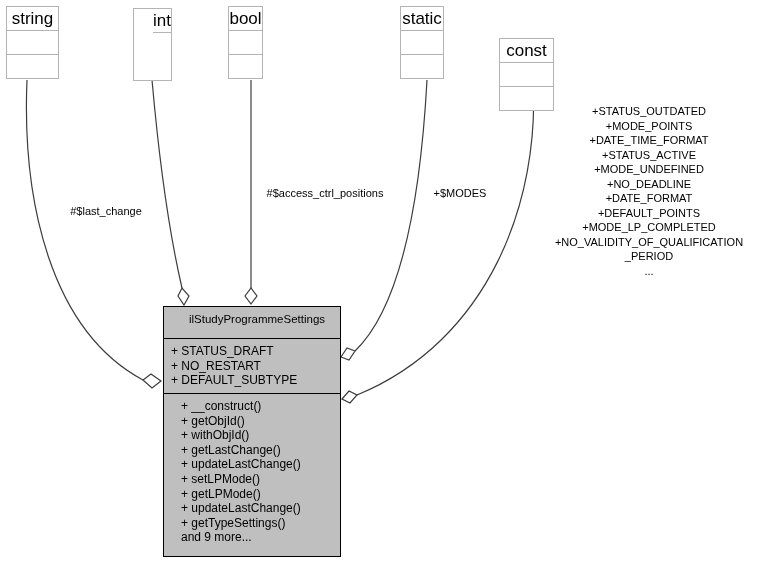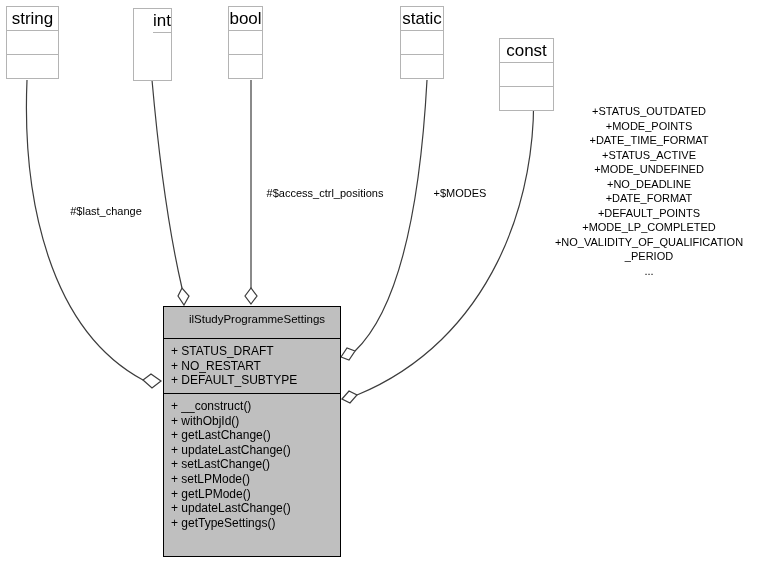--- a/index.html
+++ b/index.html
@@ -15,21 +15,21 @@
          border:1px solid var(--node-border);display:flex;flex-direction:column;}
   .tnode .t{height:24px;border-bottom:1px solid var(--node-border);display:flex;
             align-items:center;justify-content:center;font-size:17px;}
   .tnode .c1{flex:1;border-bottom:1px solid var(--node-border);}
   .tnode .c2{flex:1;}
   .cbox{position:absolute;left:163px;top:306px;width:178px;height:251px;
         background:var(--class-fill);border:1px solid var(--class-border);font-size:11.5px;}
   .cbox .title{height:32px;border-bottom:1px solid var(--class-border);
                text-align:center;line-height:25px;padding-left:10px;}
   .cbox .attrs{height:55px;border-bottom:1px solid var(--class-border);padding:5px 2px 0 7px;}
-  .cbox .methods{padding:5px 2px 0 7px;}
+  .cbox .methods{padding:5px 2px 0 17px;}
   .row{line-height:14.6px;white-space:pre;font-size:12px;}
   .elabel{position:absolute;font-size:11px;text-align:center;line-height:14.5px;white-space:pre;}
   .lbl-line{font-size:11px;line-height:14.5px;text-align:center;white-space:pre;}
 </style>
 </head>
 <body>
 
 <div class="stage">
 
   <svg class="edges" width="770" height="565" viewBox="0 0 770 565">
@@ -77,28 +77,29 @@
 
   <div class="cbox">
     <div class="title">ilStudyProgrammeSettings</div>
     <div class="attrs">
         <div class="row">+ STATUS_DRAFT</div>
         <div class="row">+ NO_RESTART</div>
         <div class="row">+ DEFAULT_SUBTYPE</div>
       </div>
     <div class="methods">
         <div class="row">+ __construct()</div>
+        <div class="row">+ getObjId()</div>
         <div class="row">+ withObjId()</div>
         <div class="row">+ getLastChange()</div>
         <div class="row">+ updateLastChange()</div>
-        <div class="row">+ setLastChange()</div>
         <div class="row">+ setLPMode()</div>
         <div class="row">+ getLPMode()</div>
         <div class="row">+ updateLastChange()</div>
         <div class="row">+ getTypeSettings()</div>
+        <div class="row">and 9 more...</div>
       </div>
   </div>
 
   <div class="elabel" style="left:46px;top:204px;width:120px;">#$last_change</div>
   <div class="elabel" style="left:248px;top:186px;width:154px;">#$access_ctrl_positions</div>
   <div class="elabel" style="left:420px;top:186px;width:80px;">+$MODES</div>
   <div class="elabel" style="left:529px;top:104px;width:240px;"><div class="lbl-line">+STATUS_OUTDATED</div><div class="lbl-line">+MODE_POINTS</div><div class="lbl-line">+DATE_TIME_FORMAT</div><div class="lbl-line">+STATUS_ACTIVE</div><div class="lbl-line">+MODE_UNDEFINED</div><div class="lbl-line">+NO_DEADLINE</div><div class="lbl-line">+DATE_FORMAT</div><div class="lbl-line">+DEFAULT_POINTS</div><div class="lbl-line">+MODE_LP_COMPLETED</div><div class="lbl-line">+NO_VALIDITY_OF_QUALIFICATION</div><div class="lbl-line">_PERIOD</div><div class="lbl-line">...</div></div>
 
 </div>
 

